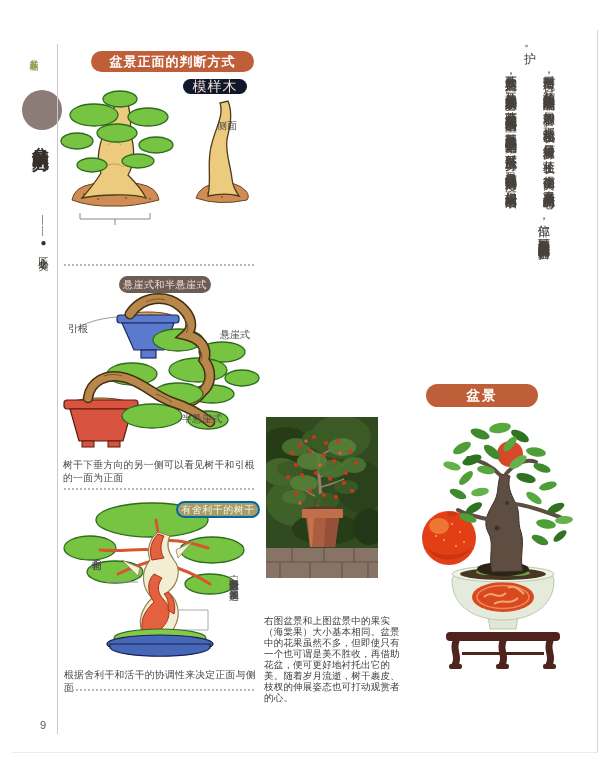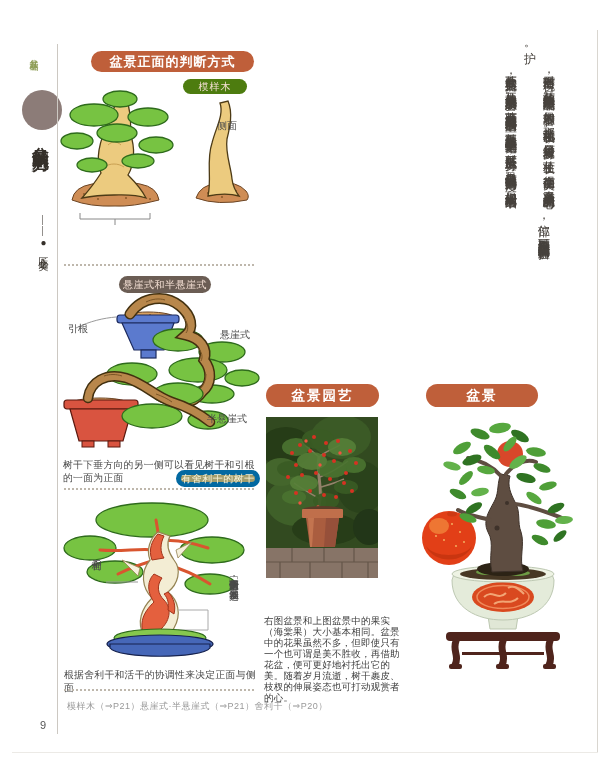--- a/index.html
+++ b/index.html
@@ -71,21 +71,21 @@
     <g fill="#8a5a2a">
         <circle cx="148" cy="120" r="1"></circle>
         <circle cx="162" cy="124" r="1"></circle>
         <circle cx="176" cy="118" r="1"></circle>
         <circle cx="156" cy="114" r="1"></circle>
       </g>
 
     <path d="M148,123 C152,104 146,88 152,70 C156,54 164,42 160,30 L168,28 C173,40 170,54 167,66 C165,80 171,94 172,106 C173,114 176,119 179,123 C168,120 158,121 148,123 Z" fill="#eccb7f" stroke="#4d3b16" stroke-width="1.3"></path>
   </svg>
 
-  <div class="abs pill sans" style="left:183px;top:79px;width:64px;height:15px;background:#4d7c0f;color:#f2ded2;font-size:10px;letter-spacing:1px;">
+  <div class="abs pill sans" style="left:183px;top:79px;width:64px;height:15px;background:#0f172a;color:#f2ded2;font-size:14px;letter-spacing:1px;">
     <span>模样木</span>
   </div>
   <div class="abs ilbl sans" style="left:217px;top:119px;">侧面</div>
 
 
   <div class="abs dots" style="left:64px;top:264px;width:190px;"></div>
 
   <div class="abs pill sans" style="left:119px;top:276px;width:92px;height:17px;background:#6b5d54;color:#f2ded2;font-size:10px;letter-spacing:.5px;z-index:2;">
     <span>悬崖式和半悬崖式</span>
   </div>
@@ -129,26 +129,26 @@
       <ellipse cx="148" cy="130" rx="20" ry="9"></ellipse>
     </g>
 
     <path d="M28,108 C30,92 46,82 66,88 C86,94 94,106 112,112 C128,117 140,124 150,132" stroke="#42300f" stroke-width="10.5" fill="none" stroke-linecap="round"></path>
     <path d="M28,108 C30,92 46,82 66,88 C86,94 94,106 112,112 C128,117 140,124 150,132" stroke="#b8874b" stroke-width="7.5" fill="none" stroke-linecap="round"></path>
     <path d="M44,86 C50,84 56,84 62,86 M96,104 C102,106 108,109 112,112" stroke="#7a5526" stroke-width="1" fill="none"></path>
   </svg>
 
   <div class="abs ilbl sans" style="left:68px;top:322px;">引根</div>
   <div class="abs ilbl sans" style="left:220px;top:328px;">悬崖式</div>
-  <div class="abs ilbl sans" style="left:207px;top:412px;">半悬崖式</div>
+  <div class="abs ilbl sans" style="left:182px;top:412px;">半悬崖式</div>
   <div class="abs cap sans" style="left:63px;top:458px;width:196px;">树干下垂方向的另一侧可以看见树干和引根的一面为正面</div>
 
   <div class="abs dots" style="left:64px;top:488px;width:190px;"></div>
 
-  <div class="abs pill sans" style="left:176px;top:470px;width:84px;height:17px;background:#a39d6c;color:#f6f2d8;font-size:10px;letter-spacing:.5px;z-index:2;border:5px solid #0369a1;">
+  <div class="abs pill sans" style="left:176px;top:501px;width:84px;height:17px;background:#a39d6c;color:#f6f2d8;font-size:10px;letter-spacing:.5px;z-index:2;border:2px solid #0369a1;">
     <span>有舍利干的树干</span>
   </div>
 
   <svg class="abs" style="left:60px;top:498px;" width="200" height="164" viewBox="0 0 200 164">
 
     <g fill="#77c342" stroke="#2e6b1c" stroke-width="1.3">
       <ellipse cx="92" cy="22" rx="56" ry="17"></ellipse>
       <ellipse cx="30" cy="50" rx="26" ry="12"></ellipse>
       <ellipse cx="152" cy="52" rx="32" ry="13"></ellipse>
       <ellipse cx="55" cy="74" rx="28" ry="11"></ellipse>
@@ -174,32 +174,28 @@
     <ellipse cx="100" cy="146" rx="53" ry="9" fill="#4667b8" stroke="#16224e" stroke-width="1.2"></ellipse>
     <path d="M50,150 C58,161 142,161 150,150 L150,146 L50,146 Z" fill="#4667b8" stroke="#16224e" stroke-width="1.2"></path>
   </svg>
 
   <div class="abs v ilbl sans" style="left:89px;top:552px;z-index:2;">舍利干</div>
   <div class="abs v sans" style="left:211px;top:573px;width:30px;height:96px;font-size:9.5px;line-height:14px;color:#4a4a4a;z-index:2;">活干「吸水」位于舍利干两侧，这是基本知识</div>
   <div class="abs cap sans" style="left:64px;top:668px;width:196px;">根据舍利干和活干的协调性来决定正面与侧面</div>
 
   <div class="abs dots" style="left:64px;top:689px;width:190px;"></div>
 
-  <div class="abs sans" style="left:67px;top:700px;font-size:9px;color:#999;letter-spacing:.5px;">模样木（⇒P21）悬崖式·半悬崖式（⇒P21）舍利干（⇒P20）</div>
   <div class="abs sans" style="left:40px;top:719px;font-size:11px;color:#555;">9</div>
 
   <div class="abs v serif maintext" style="left:258px;top:42px;width:300px;height:158px;">
     <p>对于自然环境而言，花盆的生长环境比自然环境更严酷。如果放置不管，那么就无法茁壮生长。盆景历经漫长岁月，茁壮生长，变得生动美丽，大多凝聚了培养员们的精心呵护。</p>
     <p>从正面欣赏完盆景后，再从其他角度来观察盆景的姿态。从下方可以很清楚地看到内侧枝杈的造型，甚至会出现枝杈矗立于花盆之中的错觉。然后可以从正上方欣赏，这是在自然界中无法体验到的角度。如果仔细观察树木的细节</p>
   </div>
   <div class="abs v serif maintext" style="left:511px;top:215px;width:42px;height:152px;">部位，可以体会到盆景创作者那夜以继日的呵护和经营。</div>
 
-  <div class="abs pill sans" style="left:266px;top:384px;width:113px;height:23px;background:#bf5f3a;font-size:13.5px;font-weight:bold;letter-spacing:2px;">
-    <span>盆景园艺</span>
-  </div>
   <div class="abs pill sans" style="left:426px;top:384px;width:112px;height:23px;background:#bf5f3a;font-size:13.5px;font-weight:bold;letter-spacing:2px;">
     <span>盆景</span>
   </div>
 
   <svg class="abs" style="left:266px;top:417px;" width="112" height="161" viewBox="0 0 112 161">
     <rect x="0" y="0" width="112" height="131" fill="#324a20"></rect>
     <g stroke="none">
       <ellipse cx="20" cy="30" rx="26" ry="20" fill="#263c17"></ellipse>
       <ellipse cx="75" cy="20" rx="30" ry="22" fill="#3b5a26"></ellipse>
       <ellipse cx="95" cy="70" rx="24" ry="26" fill="#2a421b"></ellipse>

